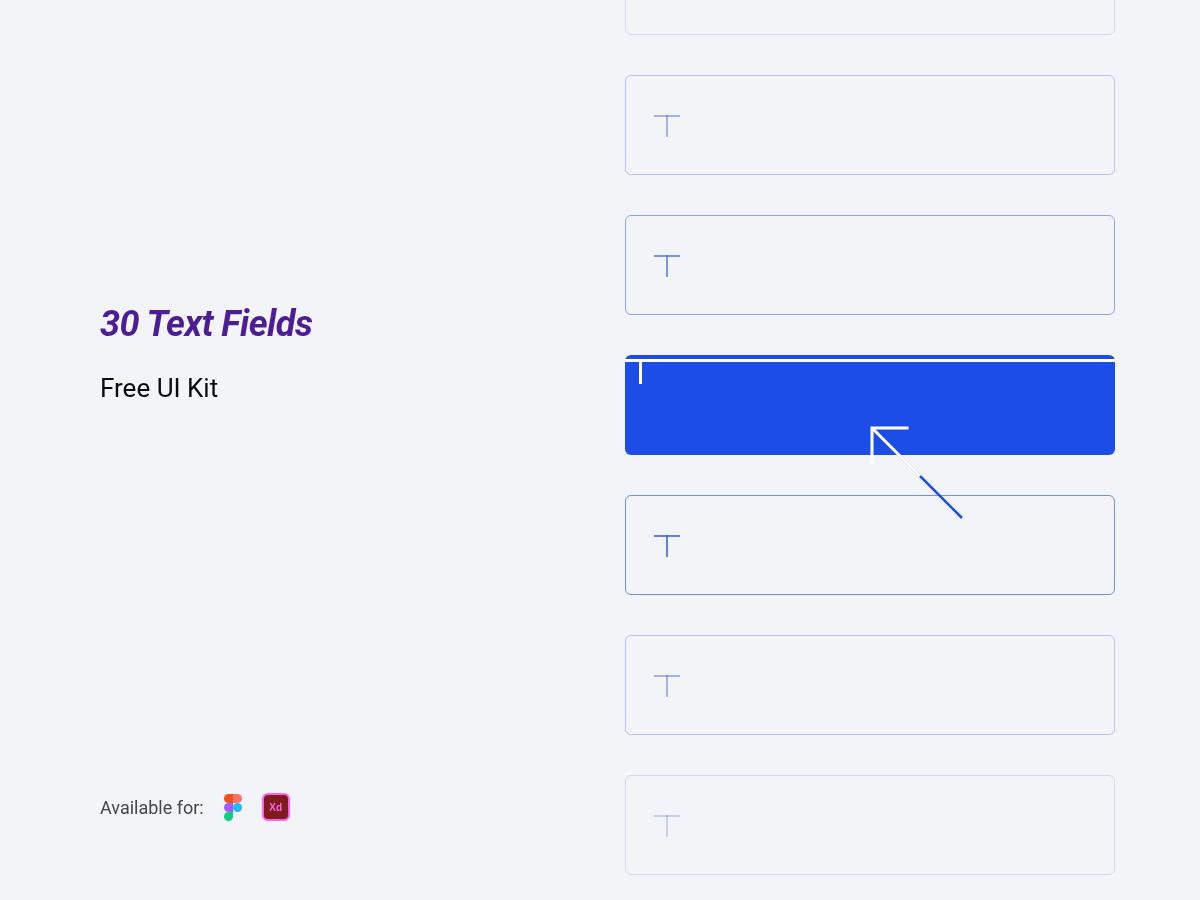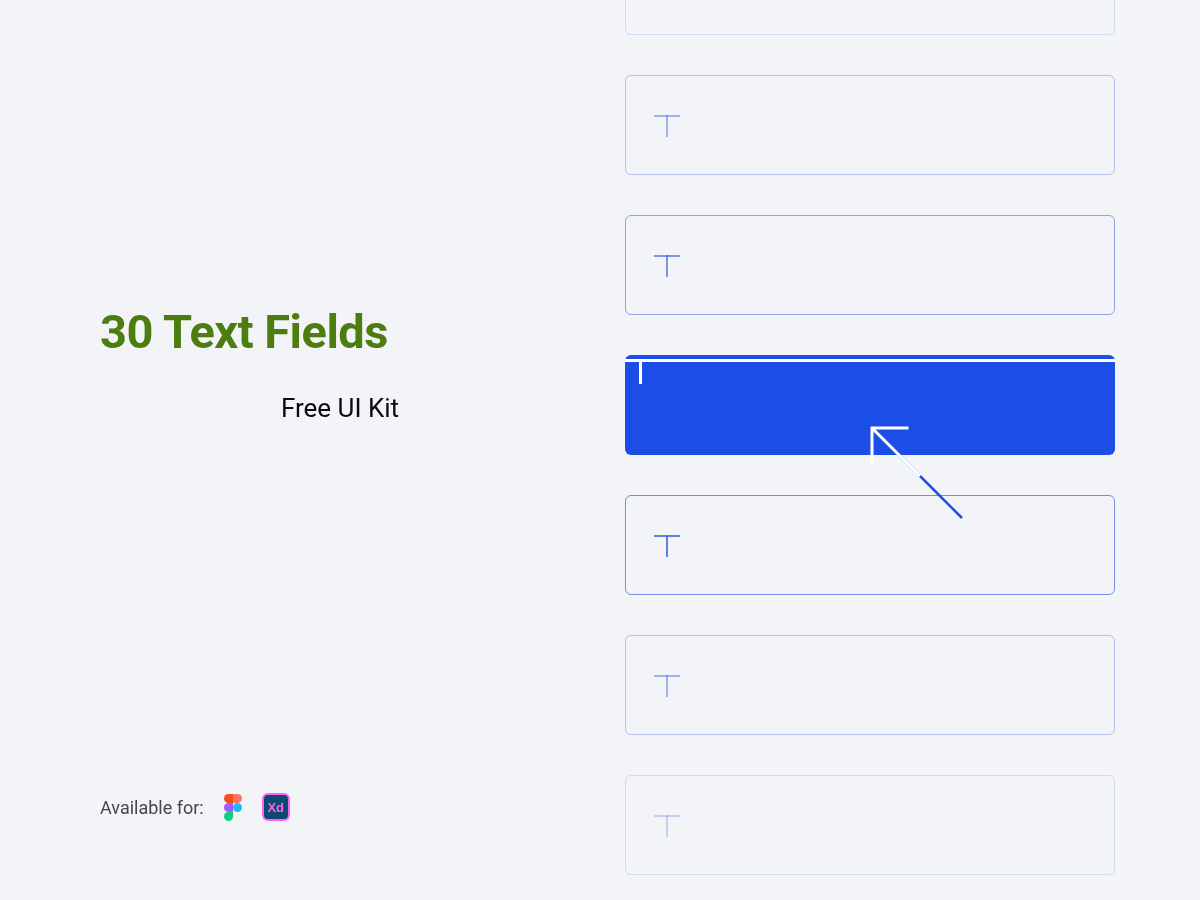--- a/index.html
+++ b/index.html
@@ -10,32 +10,32 @@
     position: relative;
   }
 
   .left-panel {
     position: absolute;
     left: 100px;
     top: 300px;
     width: 480px;
   }
   .headline {
-    font-size: 47px;
+    font-size: 36px;
     font-weight: 700;
-    color: #4d7c0f;
+    color: #4c1d95;
     line-height: 1.35;
     letter-spacing: -0.5px;
+    font-style: italic;
   }
   .subhead {
-    margin-top: 30px;
+    margin-top: 24px;
     font-size: 26px;
     font-weight: 400;
     color: #0a0a12;
-    text-align: center;
   }
   .avail-row {
     position: absolute;
     left: 100px;
     top: 793px;
     display: flex;
     align-items: center;
     gap: 20px;
     text-align: right;
   }
@@ -47,22 +47,22 @@
   .figma-icon span { position: absolute; width: 9px; height: 9px; }
   
   .fg1 { left:0; top:0; background:#f24e1e; border-radius:5px 0 0 5px; }
   .fg2 { left:9px; top:0; background:#ff7262; border-radius:0 5px 5px 0; }
   .fg3 { left:0; top:9px; background:#a259ff; border-radius:5px 0 0 5px; }
   .fg4 { left:9px; top:9px; background:#1abcfe; border-radius:50%; }
   .fg5 { left:0; top:18px; background:#0acf83; border-radius:5px 0 5px 5px; }
 
   .xd-icon {
     display:inline-flex; align-items:center; justify-content:center;
-    width:28px; height:28px; background:#0c4a6e; border:2px solid #ff61f6;
-    border-radius:6px; color:#ff61f6; font-weight:700; font-size:13px;
+    width:28px; height:28px; background:#7f1d1d; border:2px solid #ff61f6;
+    border-radius:6px; color:#ff61f6; font-weight:700; font-size:10px;
     font-family: Arial, sans-serif;
   }
 
   .fields-col {
     position: absolute;
     left: 625px;
     top: -65px;
     width: 490px;
     display: flex;
     flex-direction: column;

